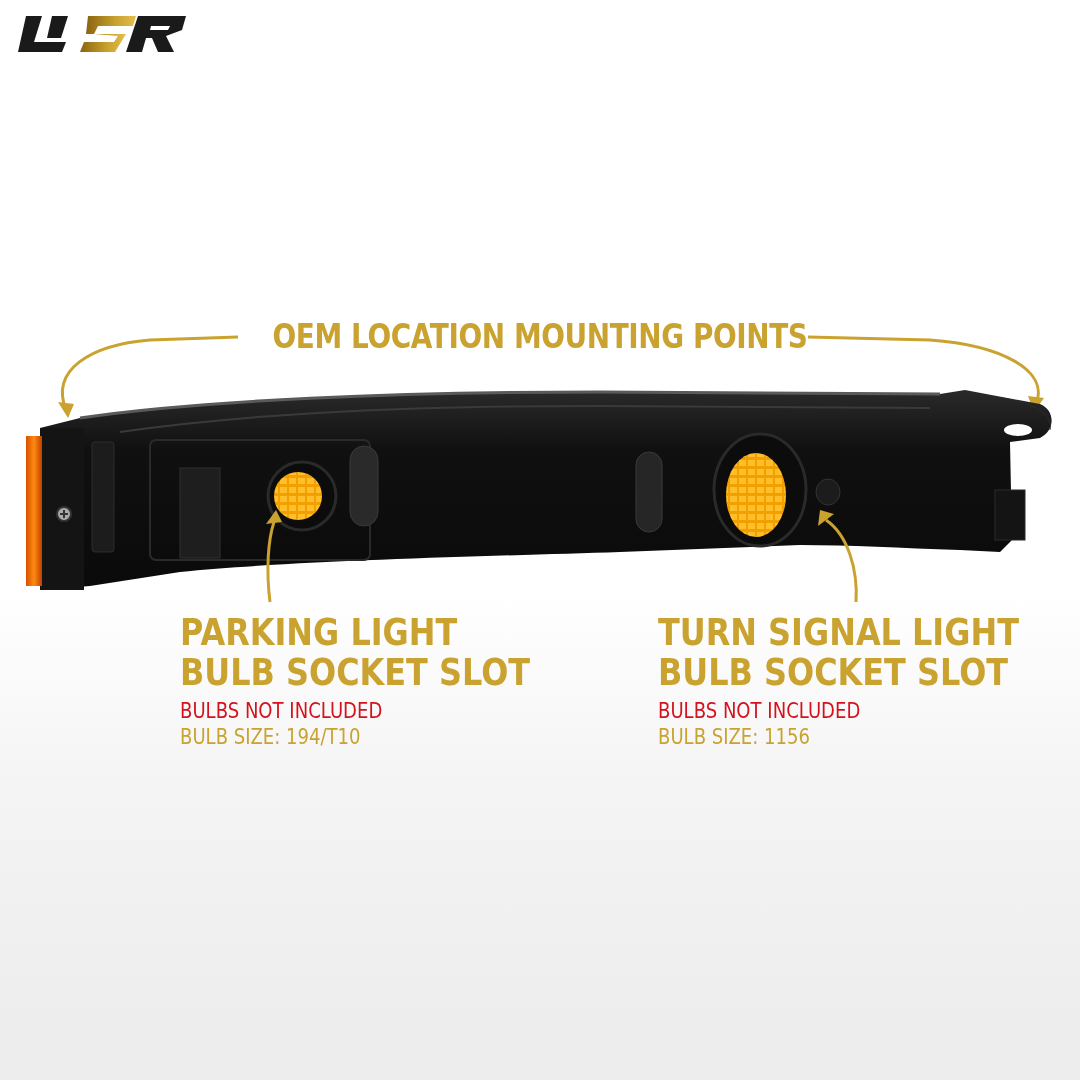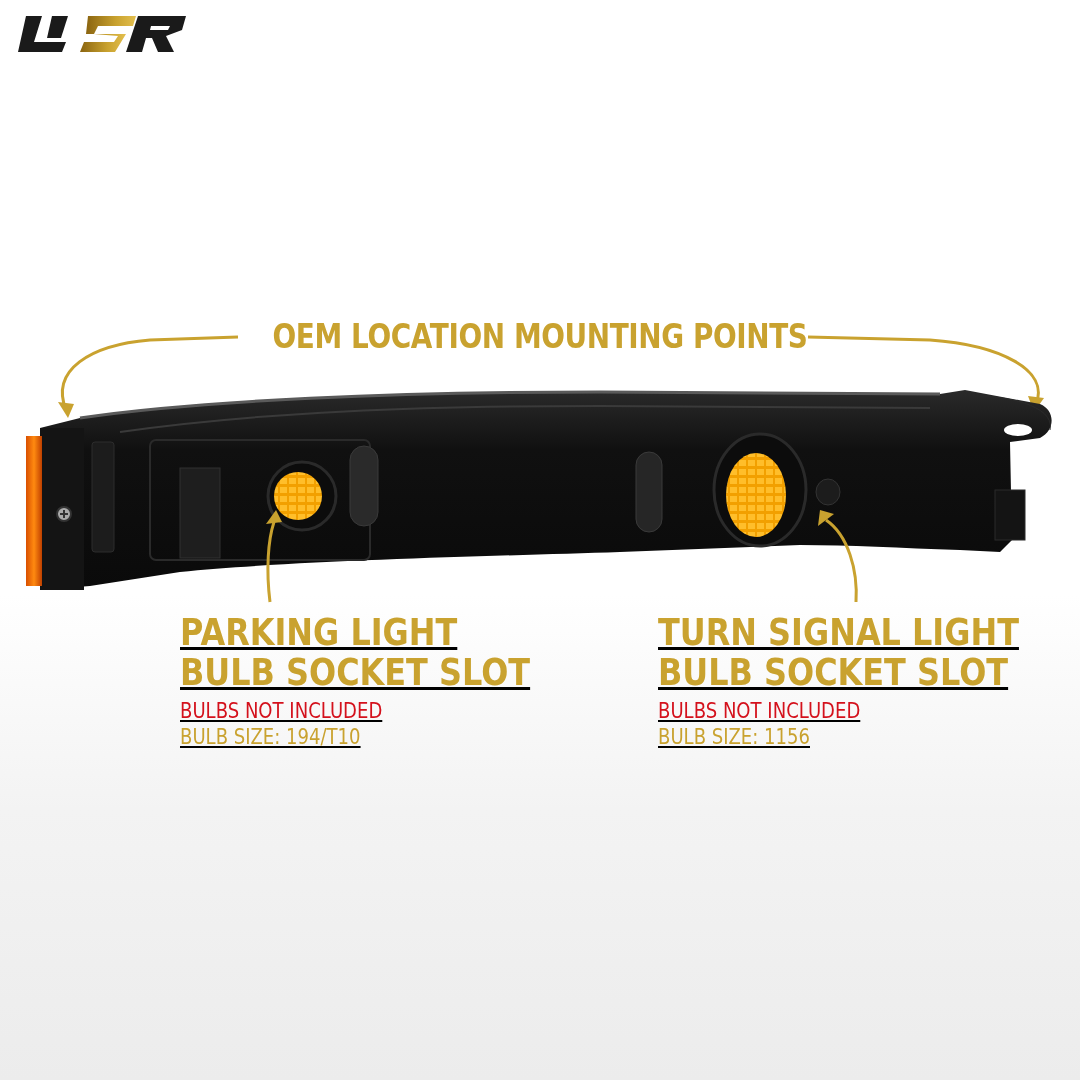--- a/index.html
+++ b/index.html
@@ -8,21 +8,21 @@
     background: linear-gradient(180deg, #ffffff 0%, #ffffff 55%, #f3f3f3 75%, #ececec 100%);
     font-family: "Liberation Sans", sans-serif;
   }
   .logo { position:absolute; left:14px; top:12px; width:172px; height:44px; }
   .callout-title {
     position:absolute; left:0; width:1080px; top:316px; text-align:center;
     color:#c9a22f; font-family:"DejaVu Sans", sans-serif; font-weight:bold;
     font-size:34px; letter-spacing:-0.5px; transform: scaleX(0.82); transform-origin:center;
   }
   .product { position:absolute; left:0; top:0; width:1080px; height:1080px; }
-  .label-block { position:absolute;text-decoration:underline; }
+  .label-block { position:absolute; }
   .label-title {
     color:#c9a22f; font-weight:bold; font-size:38px; line-height:40px;
     font-family:"DejaVu Sans", sans-serif; transform: scaleX(0.84); transform-origin:left;
     white-space:nowrap;
   }
   .label-warn {
     color:#d4111c; font-size:22px; line-height:26px; margin-top:6px;
     font-family:"DejaVu Sans", sans-serif; transform: scaleX(0.82); transform-origin:left; white-space:nowrap;
   }
   .label-size {

